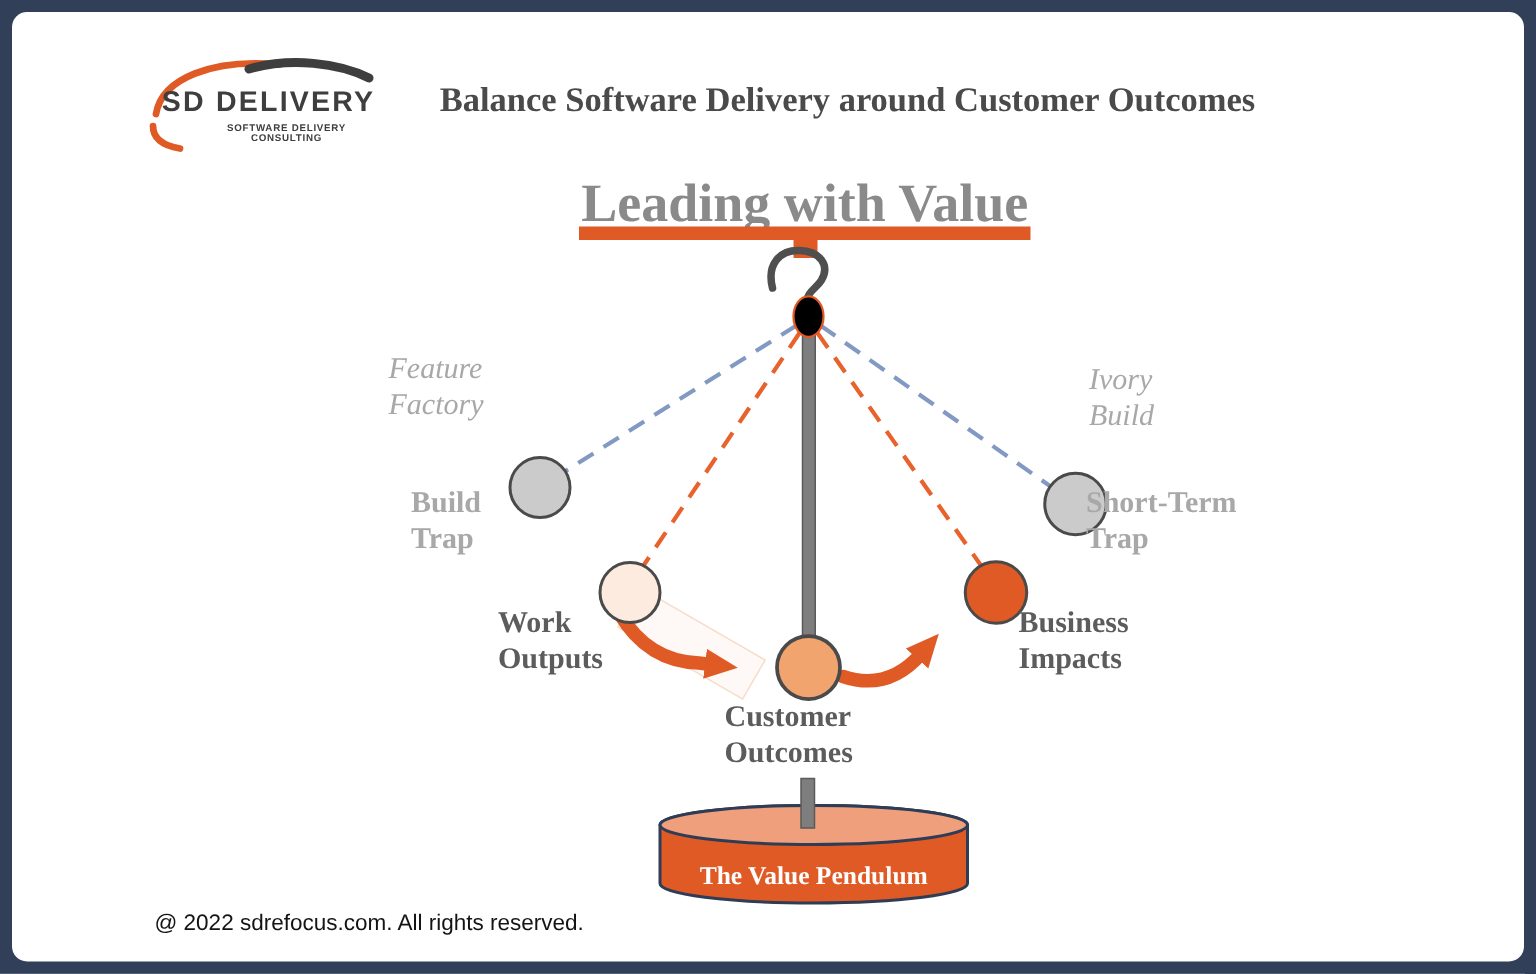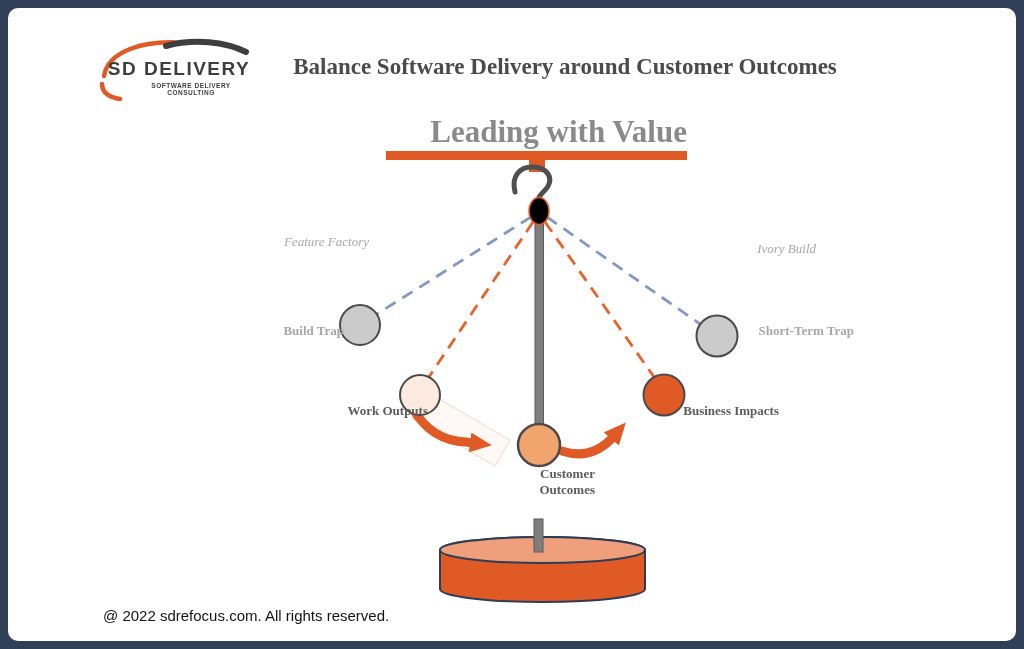--- a/index.html
+++ b/index.html
@@ -11,24 +11,24 @@
   .logo{position:absolute;left:86px;top:28px;width:170px;height:66px;}
   .logo svg{position:absolute;left:0;top:0;}
   .logo-name{position:absolute;left:10px;top:22px;width:150px;text-align:center;
              font-family:"Liberation Sans","DejaVu Sans",sans-serif;font-weight:bold;
              font-size:19px;letter-spacing:1.5px;color:#3E3E3E;}
   .logo-tagline{position:absolute;left:34px;top:46px;width:126px;text-align:center;
              font-family:"Liberation Sans","DejaVu Sans",sans-serif;font-weight:bold;
              font-size:6.5px;letter-spacing:.5px;color:#3E3E3E;}
   .title{position:absolute;left:262px;top:46px;width:590px;text-align:center;
          font-weight:bold;font-size:23px;color:#4A4A4A;}
-  .beam-title{position:absolute;left:378px;top:106px;width:301px;text-align:right;
-         font-weight:bold;font-size:31px;color:#8A8A8A;}
+  .beam-title{position:absolute;left:378px;top:106px;width:301px;text-align:center;
+         font-weight:bold;font-size:36px;color:#8A8A8A;}
   
-  .dlabel{position:absolute;text-align:right;font-size:13px;line-height:1.22;}
+  .dlabel{position:absolute;text-align:left;font-size:20px;line-height:1.22;}
   .muted-italic{color:#A8A8A8;font-style:italic;}
   .muted-bold{color:#A8A8A8;font-weight:bold;}
   .dark-bold{color:#5C5C5C;font-weight:bold;}
   .lbl-feature{left:251px;top:226px;width:110px;}
   .lbl-build{left:266px;top:315px;width:70px;}
   .lbl-ivory{left:718px;top:233px;width:90px;}
   .lbl-short{left:716px;top:315px;width:130px;}
   .lbl-work{left:324px;top:395px;width:96px;}
   .lbl-business{left:671px;top:395px;width:100px;}
   .lbl-customer{left:475px;top:458px;width:112px;}
@@ -94,16 +94,17 @@
       <rect x="526" y="511" width="9" height="33" fill="#7E7E7E" stroke="#5A5A5A" stroke-width="1"></rect>
     </svg>
 
     <div class="dlabel muted-italic lbl-feature">Feature Factory</div>
     <div class="dlabel muted-bold lbl-build">Build Trap</div>
     <div class="dlabel muted-italic lbl-ivory">Ivory Build</div>
     <div class="dlabel muted-bold lbl-short">Short-Term Trap</div>
     <div class="dlabel dark-bold lbl-work">Work Outputs</div>
     <div class="dlabel dark-bold lbl-business">Business Impacts</div>
     <div class="dlabel dark-bold lbl-customer">Customer Outcomes</div>
+    <div class="lbl-cylinder">The Value Pendulum</div>
 
     <div class="copyright">@ 2022 sdrefocus.com. All rights reserved.</div>
   </div>
 </div>
 
 </body></html>

